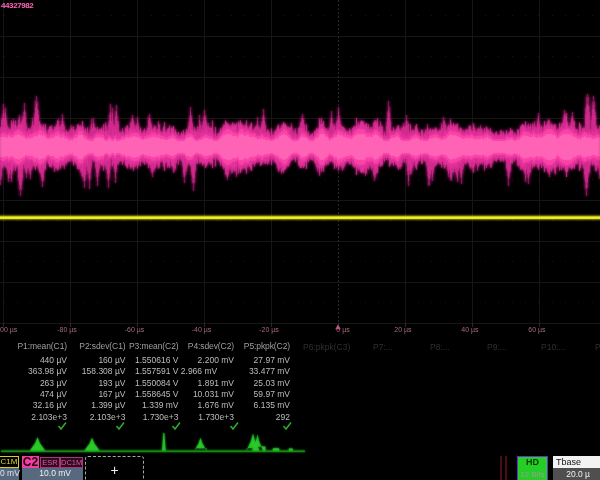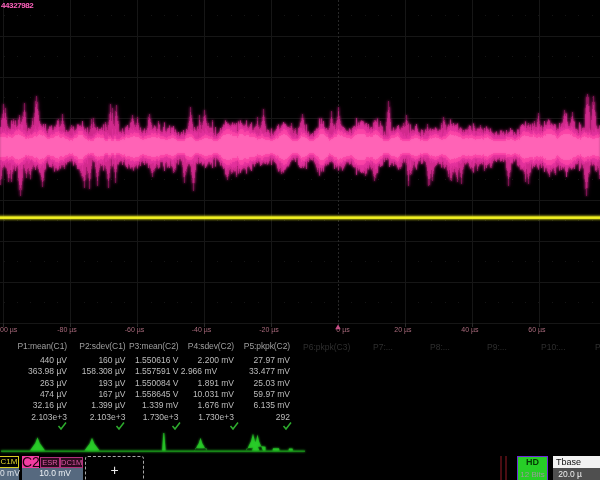--- a/index.html
+++ b/index.html
@@ -102,23 +102,23 @@
     <div class="cell val" style="left:108.5px;top:400.2px;width:70px;text-align:right">1.339 mV</div>
     <div class="cell val" style="left:164px;top:400.2px;width:70px;text-align:right">1.676 mV</div>
     <div class="cell val" style="left:220px;top:400.2px;width:70px;text-align:right">6.135 mV</div>
     <div class="cell val" style="left:-3px;top:411.5px;width:70px;text-align:right">2.103e+3</div>
     <div class="cell val" style="left:55.5px;top:411.5px;width:70px;text-align:right">2.103e+3</div>
     <div class="cell val" style="left:108.5px;top:411.5px;width:70px;text-align:right">1.730e+3</div>
     <div class="cell val" style="left:164px;top:411.5px;width:70px;text-align:right">1.730e+3</div>
     <div class="cell val" style="left:220px;top:411.5px;width:70px;text-align:right">292</div>
 <div class="badge" style="left:0;top:456px;width:19px;height:12px;border:1px solid #d8cc22;border-left:none;color:#e0d42a;text-align:center;font-size:8px;line-height:10px">C1M</div>
 <div class="badge" style="left:0;top:468px;width:19px;height:12px;background:#56697f;color:#dfe4ea;font-size:8.5px;text-align:right;padding-right:7px">0 mV</div>
-<div class="badge" style="left:22px;top:456px;width:17px;height:12px;background:#f23da2;color:#22000f;font-weight:normal;text-align:center;font-size:14px;line-height:12px">C2</div>
+<div class="badge" style="left:22px;top:456px;width:17px;height:12px;background:#f23da2;color:#22000f;font-weight:bold;text-align:center;font-size:12px;line-height:12px">C2</div>
 <div class="badge" style="left:40px;top:457px;width:20px;height:11px;border:1px solid #b1307c;background:#2e0a1f;color:#e05aa8;text-align:center;font-size:7.5px;line-height:9px">ESR</div>
 <div class="badge" style="left:60px;top:457px;width:23px;height:11px;border:1px solid #b1307c;background:#2e0a1f;color:#e05aa8;text-align:center;font-size:7.5px;line-height:9px">DC1M</div>
 <div class="badge" style="left:22px;top:468px;width:61px;height:12px;background:#56697f;color:#eef2f6;font-size:8.5px;text-align:right;padding-right:12px">10.0 mV</div>
 <div class="badge" style="left:85px;top:456px;width:59px;height:28px;border:1px dashed #a8a8a8;border-radius:3px;color:#eeeeee;text-align:center;font-size:14px;line-height:26px;font-weight:normal">+</div>
 <div class="badge" style="left:500px;top:456px;width:2px;height:24px;background:#4a0d12"></div>
 <div class="badge" style="left:505px;top:456px;width:2px;height:24px;background:#4a0d12"></div>
 <div class="badge" style="left:517px;top:456px;width:31px;height:28px;background:#27cd27;border:1px solid #6d28d9;color:#043a04;font-weight:bold;text-align:center;font-size:9px;line-height:10px">HD</div>
 <div class="badge" style="left:517px;top:469px;width:31px;height:11px;color:#9a9a9a;text-align:center;font-size:8px">12 Bits</div>
 <div class="badge" style="left:553px;top:456px;width:47px;height:12px;background:#f2f2f2;color:#111;font-size:9px;line-height:12px;padding-left:3px">Tbase</div>
-<div class="badge" style="left:553px;top:468px;width:47px;height:12px;background:#4f4f4f;color:#f0f0f0;font-size:8.5px;line-height:12px;text-align:right;padding-right:18px">20.0 µ</div>
+<div class="badge" style="left:553px;top:468px;width:47px;height:12px;background:#4f4f4f;color:#f0f0f0;font-size:8.5px;line-height:12px;text-align:right;padding-right:10px">20.0 µ</div>
 </div>
 </body></html>

